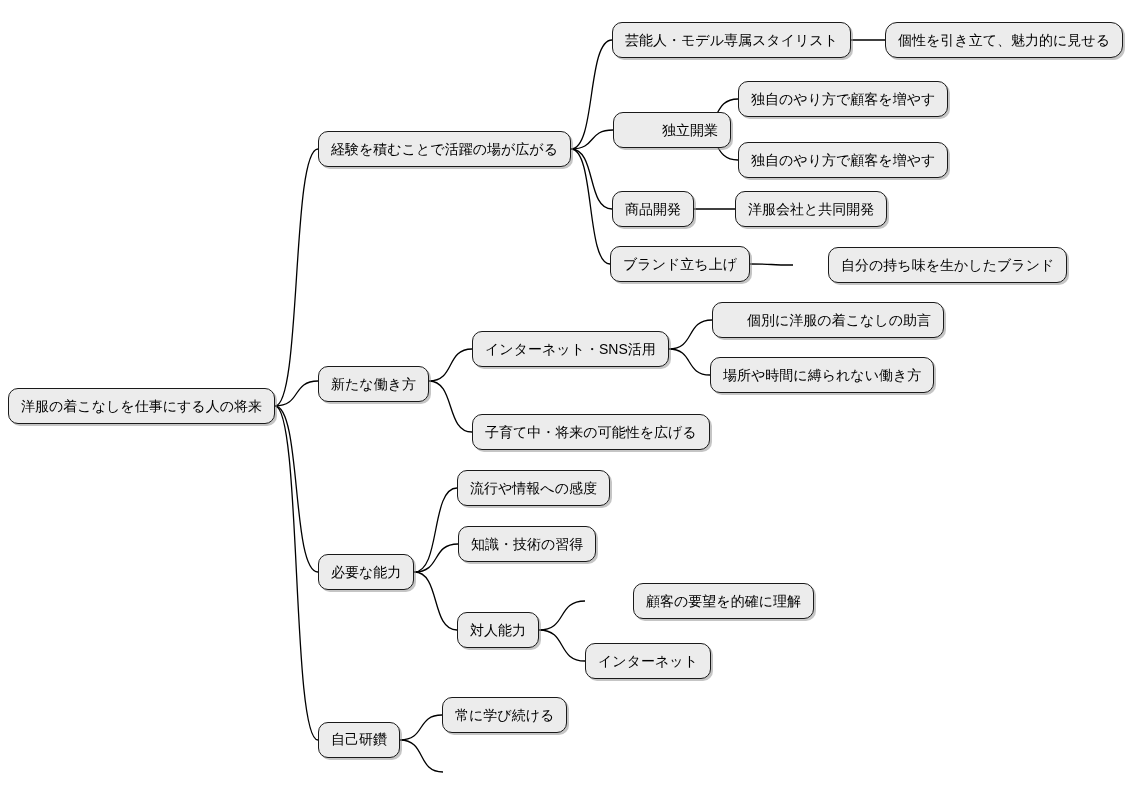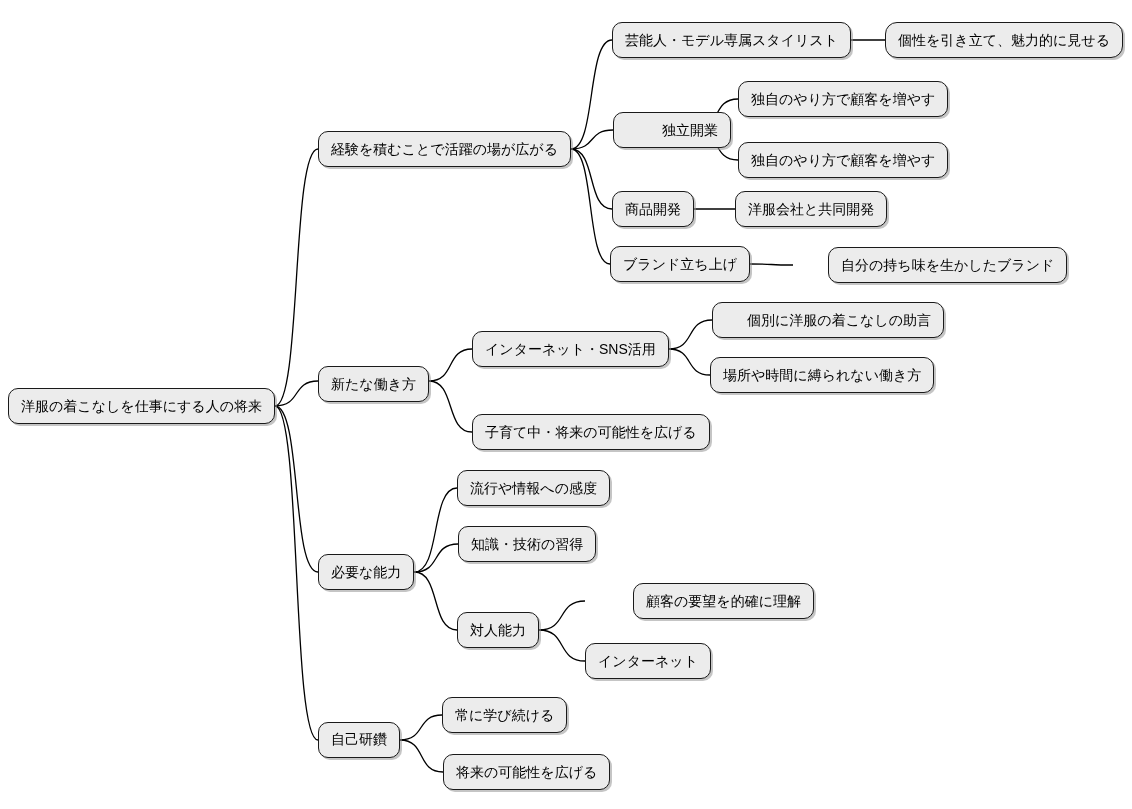--- a/index.html
+++ b/index.html
@@ -90,14 +90,13 @@
 
   <div class="node" id="b3" style="left:318px; top:554px;">必要な能力</div>
   <div class="node" id="b3c1" style="left:457px; top:470px;">流行や情報への感度</div>
   <div class="node" id="b3c2" style="left:458px; top:526px;">知識・技術の習得</div>
   <div class="node" id="b3c3" style="left:457px; top:612px;">対人能力</div>
   <div class="node" id="b3c3g1" style="left:585px; top:583px;margin-left:48px;">顧客の要望を的確に理解</div>
   <div class="node" id="b3c3g2" style="left:585px; top:643px;">インターネット</div>
 
   <div class="node" id="b4" style="left:318px; top:722px;font-family:Liberation Mono, monospace;">自己研鑽</div>
   <div class="node" id="b4c1" style="left:442px; top:697px;">常に学び続ける</div>
-  <div class="node" id="b4c2" style="left:443px; top:754px;">将来の可能性を広げる</div>
 </div>
 
 </body></html>

